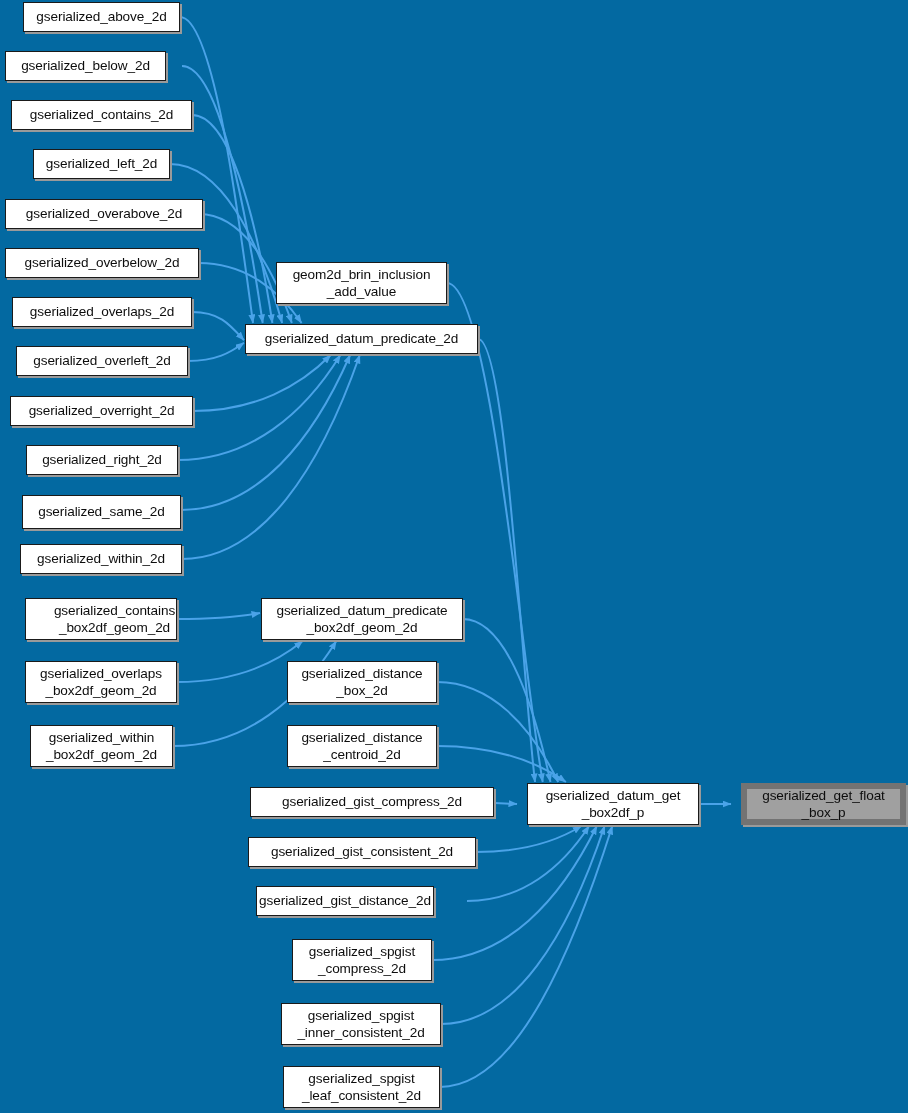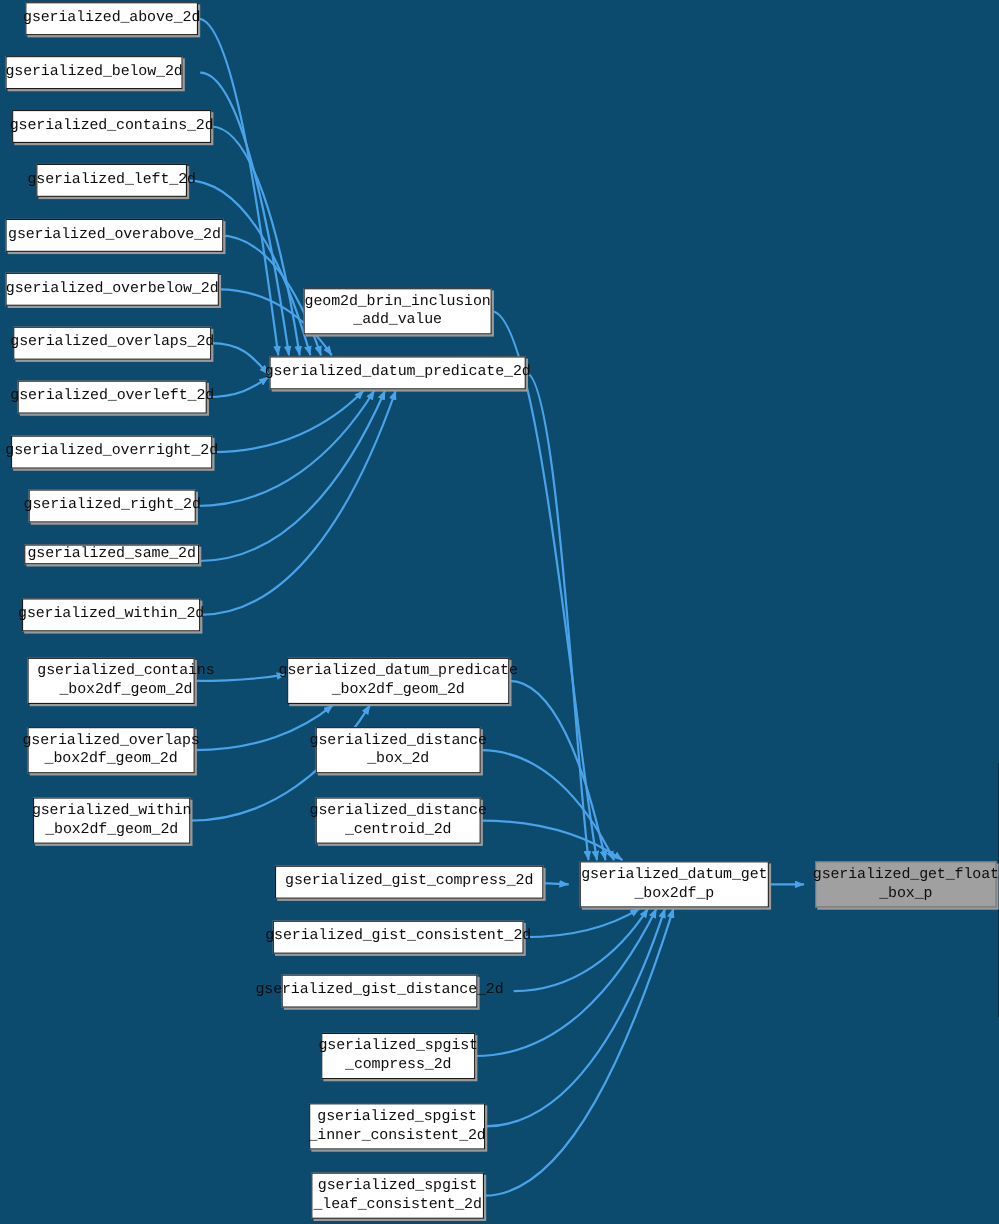--- a/index.html
+++ b/index.html
@@ -4,23 +4,23 @@
 <style>
   html, body {
     margin: 0;
     padding: 0;
     background: #000000;
   }
   #canvas {
     position: relative;
     width: 908px;
     height: 1113px;
-    background: #0c4a6e;
+    background: #0369a1;
     overflow: hidden;
-    font-family: Liberation Mono, monospace;
+    font-family: Liberation Sans, sans-serif;
   }
   svg#edges {
     position: absolute;
     left: 0;
     top: 0;
     width: 908px;
     height: 1113px;
     pointer-events: none;
   }
   .node {
@@ -34,21 +34,21 @@
     line-height: 16.5px;
     text-align: center;
     display: flex;
     align-items: center;
     justify-content: center;
     white-space: pre-line;
     letter-spacing: -0.1px;
   }
   .node.highlight {
     background: #a0a0a0;
-    border: 1px solid #737373;
+    border: 6px solid #737373;
   }
   .node.two-line { line-height: 17px; }
 </style>
 </head>
 <body>
 
 <div id="canvas">
   <svg id="edges" viewBox="0 0 908 1113">
     <defs>
       <marker id="ah" markerWidth="9" markerHeight="7" refX="8.5" refY="3.5" orient="auto" markerUnits="userSpaceOnUse">
@@ -89,21 +89,21 @@
       <div class="node" style="left: 23px; top: 2px; width: 157px; height: 30px;">gserialized_above_2d</div>
       <div class="node" style="left: 5px; top: 51px; width: 161px; height: 30px;">gserialized_below_2d</div>
       <div class="node" style="left: 11px; top: 100px; width: 181px; height: 30px;">gserialized_contains_2d</div>
       <div class="node" style="left: 33px; top: 149px; width: 137px; height: 30px;">gserialized_left_2d</div>
       <div class="node" style="left: 5px; top: 199px; width: 198px; height: 30px;">gserialized_overabove_2d</div>
       <div class="node" style="left: 5px; top: 248px; width: 194px; height: 30px;">gserialized_overbelow_2d</div>
       <div class="node" style="left: 12px; top: 297px; width: 180px; height: 30px;">gserialized_overlaps_2d</div>
       <div class="node" style="left: 16px; top: 346px; width: 172px; height: 30px;">gserialized_overleft_2d</div>
       <div class="node" style="left: 10px; top: 396px; width: 183px; height: 30px;">gserialized_overright_2d</div>
       <div class="node" style="left: 26px; top: 445px; width: 152px; height: 30px;">gserialized_right_2d</div>
-      <div class="node" style="left: 22px; top: 495px; width: 159px; height: 18px;">gserialized_same_2d</div>
+      <div class="node" style="left: 22px; top: 495px; width: 159px; height: 34px;">gserialized_same_2d</div>
       <div class="node" style="left: 20px; top: 544px; width: 162px; height: 30px;">gserialized_within_2d</div>
       <div class="node two-line" style="left: 25px; top: 598px; width: 152px; height: 42px; padding-left: 27px;">gserialized_contains
 _box2df_geom_2d</div>
       <div class="node two-line" style="left: 25px; top: 661px; width: 152px; height: 42px;">gserialized_overlaps
 _box2df_geom_2d</div>
       <div class="node two-line" style="left: 30px; top: 725px; width: 143px; height: 42px;">gserialized_within
 _box2df_geom_2d</div>
       <div class="node two-line" style="left: 276px; top: 262px; width: 171px; height: 42px;">geom2d_brin_inclusion
 _add_value</div>
       <div class="node" style="left: 245px; top: 324px; width: 233px; height: 30px;">gserialized_datum_predicate_2d</div>

